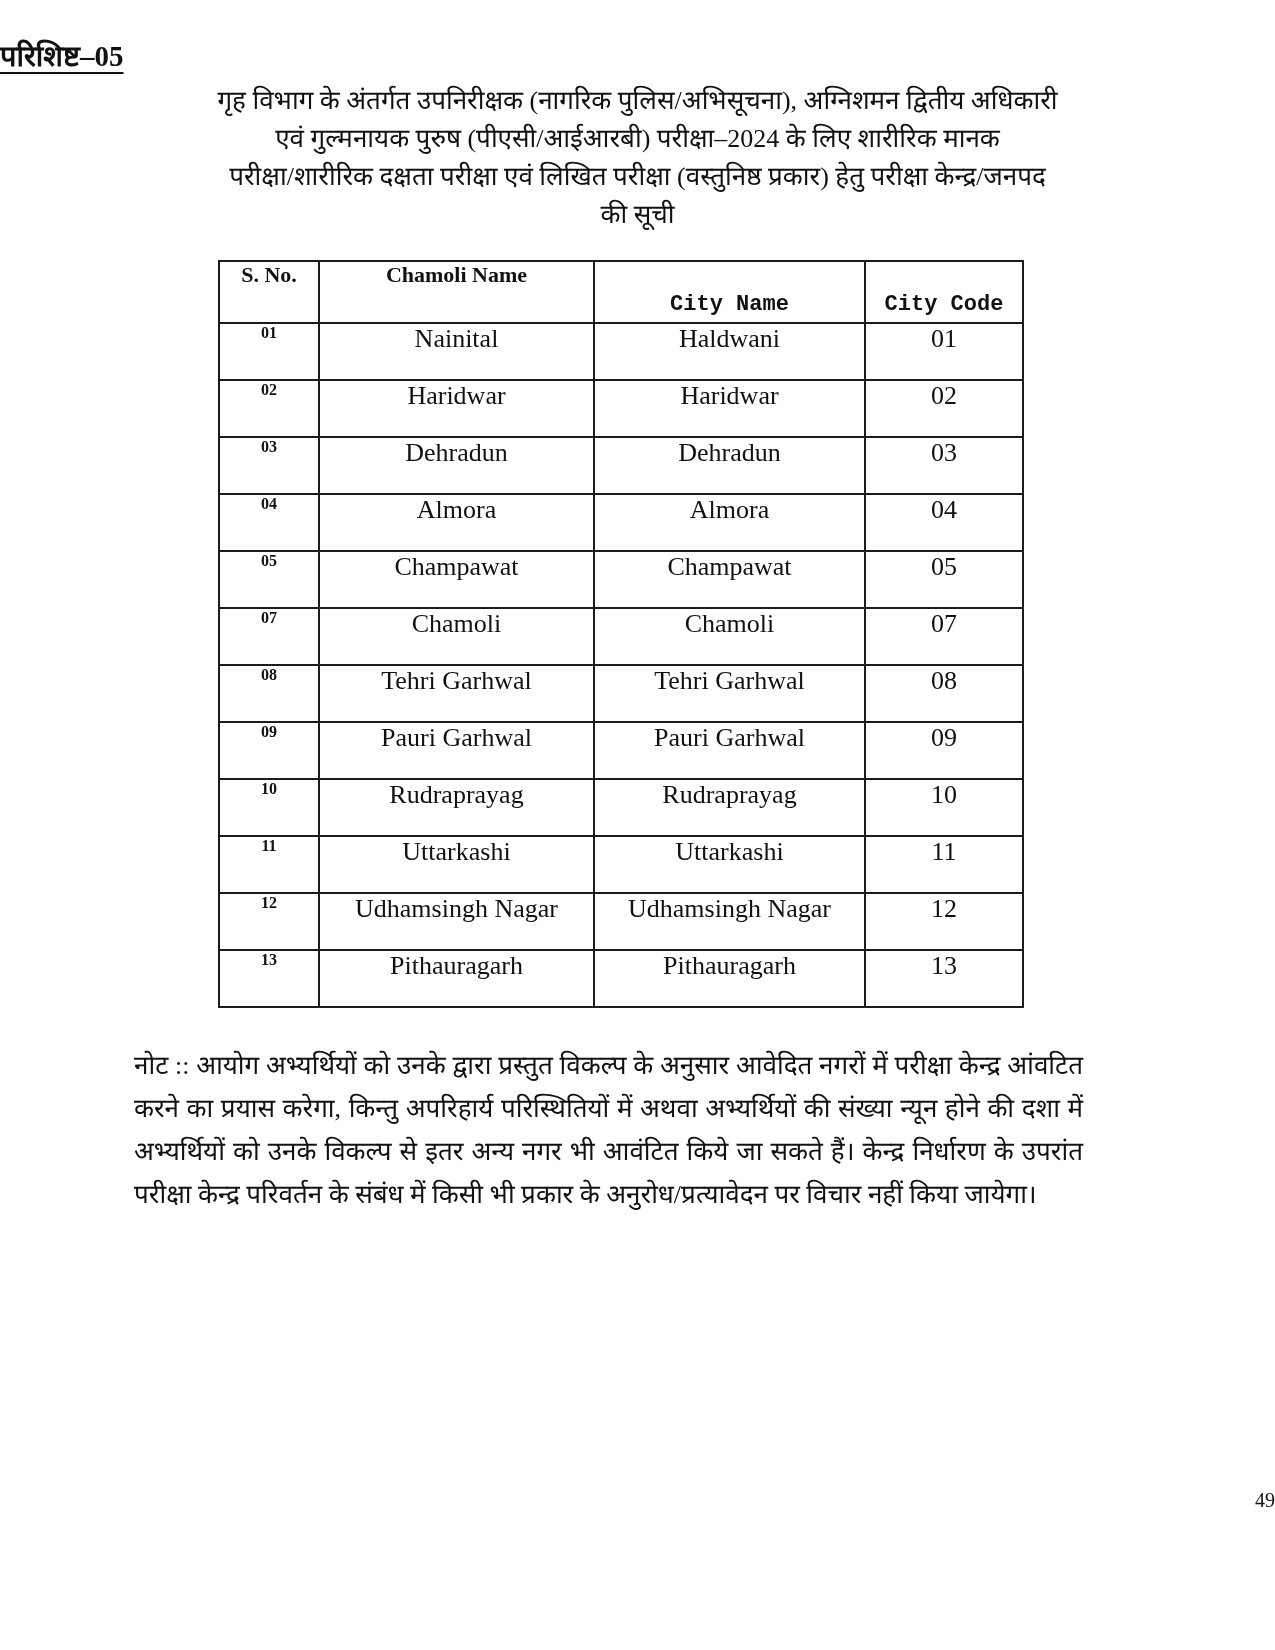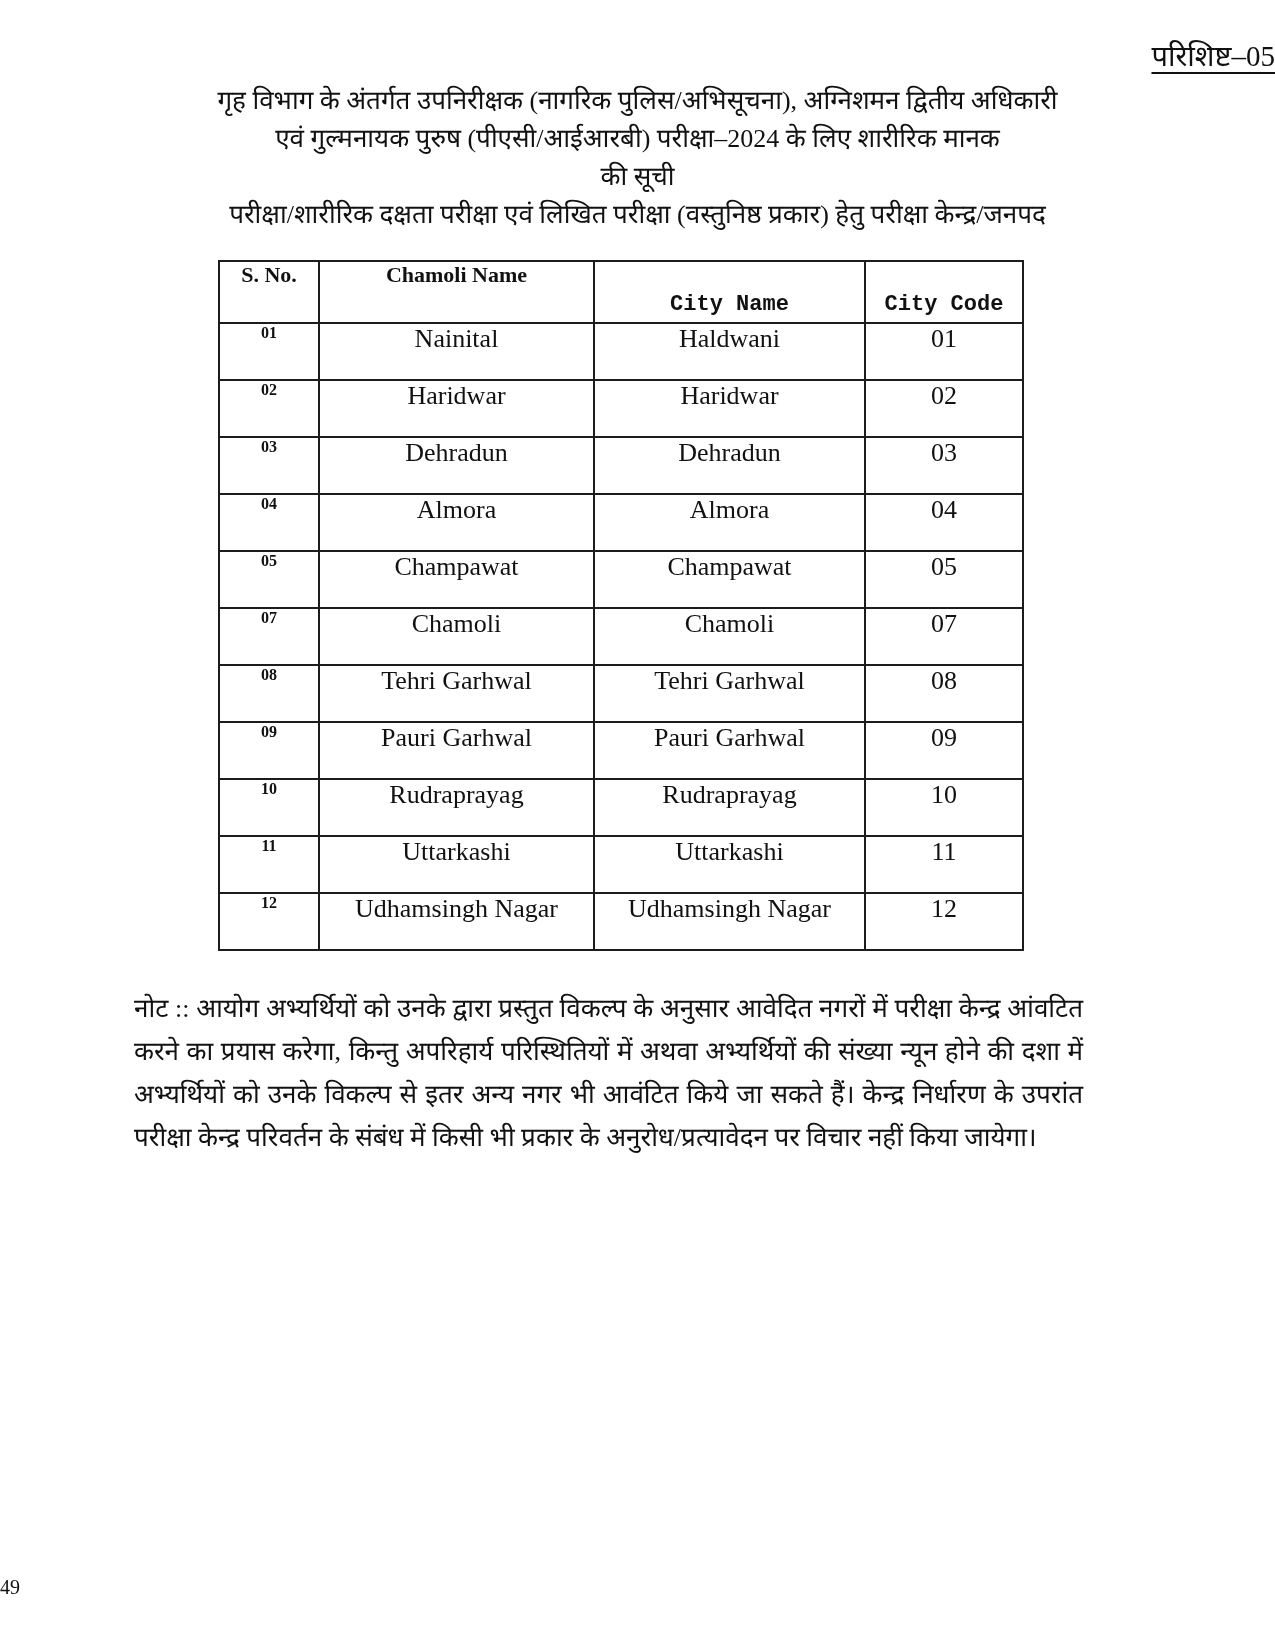--- a/index.html
+++ b/index.html
@@ -9,23 +9,24 @@
     height: 1650px;
     margin: 0 auto;
     background: #ffffff;
     color: #111111;
     font-family: "Liberation Serif", "DejaVu Serif", serif;
     overflow: hidden;
   }
   
   .doc-title {
     padding-top: 36px;
-    text-align: right;
+    text-align: left;
     font-size: 29px;
     line-height: 40px;
+    font-weight: bold;
   }
   .doc-title span {
     text-decoration: underline;
     text-underline-offset: 6px;
     text-decoration-thickness: 2px;
   }
   
   .intro {
     margin: 6px 88px 0 88px;
     text-align: center;
@@ -72,41 +73,41 @@
   
   .note {
     margin: 36px 192px 0 134px;
     text-align: justify;
     font-size: 26px;
     line-height: 43px;
   }
   
   .page-number {
     position: absolute;
-    top: 1576px;
+    top: 1489px;
     left: 0;
     width: 100%;
-    text-align: left;
+    text-align: right;
     font-size: 20px;
   }
 </style>
 </head>
 <body>
 
 <div class="page">
 
   <div class="doc-title">
     <span>परिशिष्ट–05</span>
   </div>
 
   <div class="intro">
     <div class="intro-line wrapok">गृह विभाग के अंतर्गत उपनिरीक्षक (नागरिक पुलिस/अभिसूचना), अग्निशमन द्वितीय अधिकारी</div>
     <div class="intro-line wrapok">एवं गुल्मनायक पुरुष (पीएसी/आईआरबी) परीक्षा–2024 के लिए शारीरिक मानक</div>
+    <div class="intro-line wrapok">परीक्षा/शारीरिक दक्षता परीक्षा एवं लिखित परीक्षा (वस्तुनिष्ठ प्रकार) हेतु परीक्षा केन्द्र/जनपद</div>
     <div class="intro-line wrapok">की सूची</div>
-    <div class="intro-line wrapok">परीक्षा/शारीरिक दक्षता परीक्षा एवं लिखित परीक्षा (वस्तुनिष्ठ प्रकार) हेतु परीक्षा केन्द्र/जनपद</div>
   </div>
 
   <table class="centers">
     <colgroup>
       <col class="c-sno">
         <col class="c-district">
         <col class="c-city">
         <col class="c-code">
     </colgroup>
     <thead>
@@ -177,20 +178,26 @@
         <td class="name">Uttarkashi</td>
         <td class="name">Uttarkashi</td>
         <td class="code">11</td>
       </tr>
       <tr>
         <td class="sno">12</td>
         <td class="name">Udhamsingh Nagar</td>
         <td class="name">Udhamsingh Nagar</td>
         <td class="code">12</td>
       </tr>
+      <tr>
+        <td class="sno">13</td>
+        <td class="name">Pithauragarh</td>
+        <td class="name">Pithauragarh</td>
+        <td class="code">13</td>
+      </tr>
     </tbody>
   </table>
 
   <div class="note">नोट :: आयोग अभ्यर्थियों को उनके द्वारा प्रस्तुत विकल्प के अनुसार आवेदित नगरों में परीक्षा केन्द्र आंवटित करने का प्रयास करेगा, किन्तु अपरिहार्य परिस्थितियों में अथवा अभ्यर्थियों की संख्या न्यून होने की दशा में अभ्यर्थियों को उनके विकल्प से इतर अन्य नगर भी आवंटित किये जा सकते हैं। केन्द्र निर्धारण के उपरांत परीक्षा केन्द्र परिवर्तन के संबंध में किसी भी प्रकार के अनुरोध/प्रत्यावेदन पर विचार नहीं किया जायेगा।</div>
 
   <div class="page-number">49</div>
 
 </div>
 
 </body></html>

